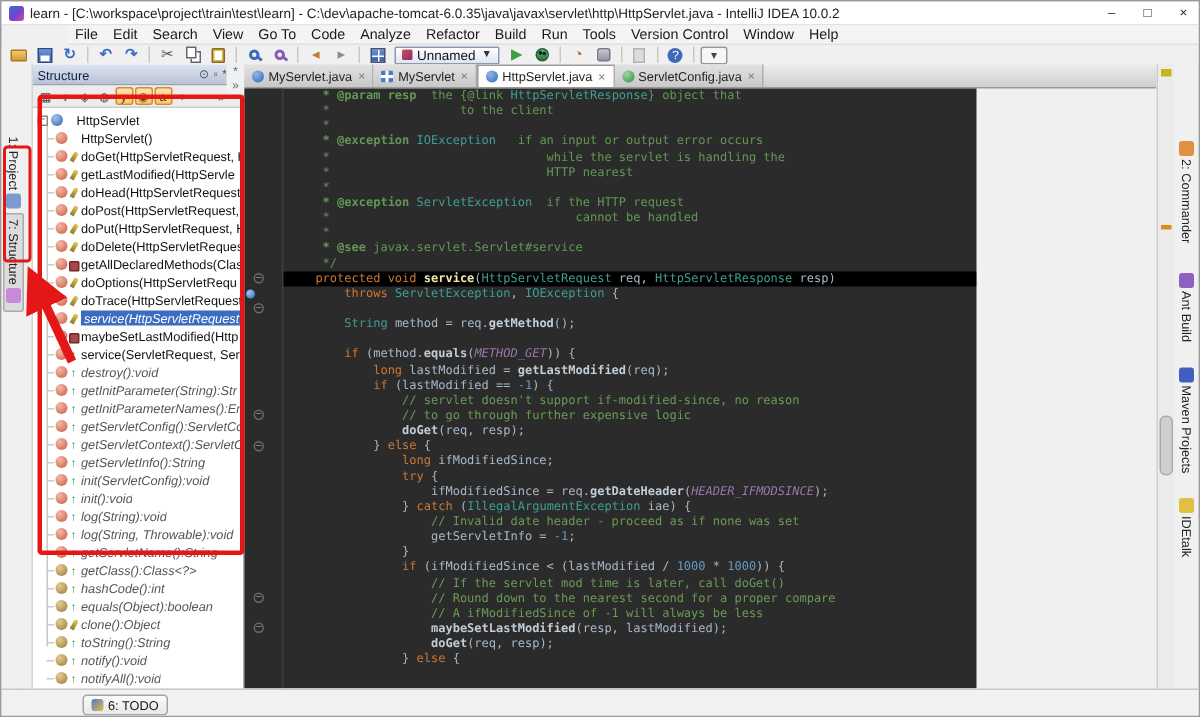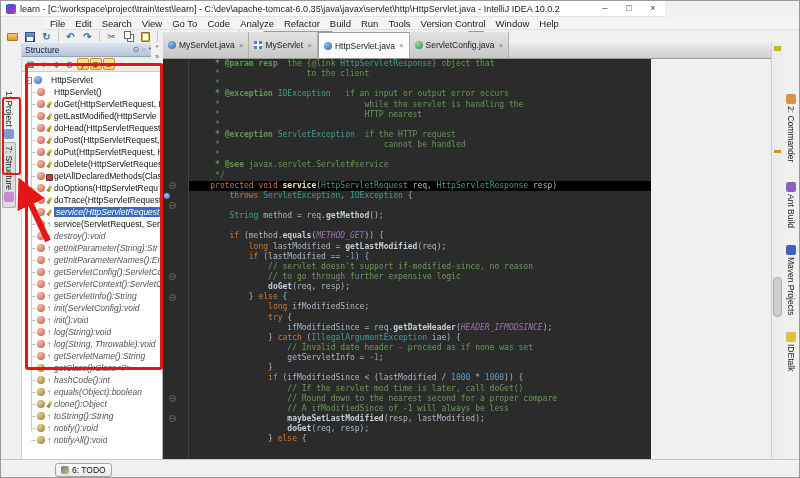--- a/index.html
+++ b/index.html
@@ -1,19 +1,19 @@
 <!DOCTYPE html>
 <html><head>
 <meta charset="utf-8">
 <style>
   html,body{margin:0;padding:0;background:#888;}
   *{box-sizing:border-box;}
   #win{position:relative;width:800px;height:478px;background:#f0f0f0;font-family:"Liberation Sans",sans-serif;overflow:hidden;border:1px solid #9a9a9a;}
   
-  #titlebar{position:absolute;left:0;top:0;width:664px;height:16px;background:#ffffff;display:flex;align-items:center;border-bottom:1px solid #e2e2e2;}
+  #titlebar{position:absolute;left:0;top:0;width:800px;height:16px;background:#ffffff;display:flex;align-items:center;border-bottom:1px solid #e2e2e2;}
   #app-icon{width:10px;height:10px;margin:0 4px 0 5px;background:linear-gradient(135deg,#2f6fd0 0%,#7a3fd0 55%,#d04f9a 100%);border-radius:2px;flex:0 0 auto;}
   #title-text{font-size:9px;color:#222;white-space:nowrap;overflow:hidden;flex:1 1 auto;}
   .winbtn{width:24px;height:16px;font-size:9px;color:#333;text-align:center;line-height:15px;flex:0 0 auto;}
   
   #menubar{position:absolute;left:0;top:16px;width:800px;height:13px;background:#f4f4f4;display:flex;align-items:center;border-bottom:1px solid #e0e0e0;margin-left:44px;}
   .menu-item{font-size:9.5px;color:#1a1a1a;padding:0 5px;line-height:13px;}
   
   #toolbar{position:absolute;left:0;top:29px;width:800px;height:13px;background:#f0f0f0;display:flex;align-items:center;padding-left:3px;}
   .tsep{width:1px;height:11px;background:#c8c8c8;margin:0 3px;flex:0 0 auto;}
   .tbi{width:15px;height:13px;display:flex;align-items:center;justify-content:center;margin:0 1px;flex:0 0 auto;position:relative;}
@@ -70,21 +70,21 @@
   .nico.o{background:radial-gradient(circle at 35% 30%,#e6cc90,#9a7838);}
   .badge{flex:0 0 auto;margin-right:2px;width:6px;height:9px;position:relative;}
   .badge.key::after{content:"";position:absolute;left:2px;top:1px;width:3px;height:7px;background:linear-gradient(#e6c84e,#8f7a2a);border-radius:2px 2px 0 0;transform:rotate(30deg);}
   .badge.lock::after{content:"";position:absolute;left:0;top:2px;width:5px;height:5px;background:#a84848;border:1px solid #702828;border-radius:1px;}
   .badge.up{color:#3e9e4e;font-size:8px;font-weight:bold;line-height:9px;text-align:center;}
   .trow .lbl{overflow:hidden;text-overflow:clip;}
   .trow.italic .lbl{font-style:italic;color:#55555e;}
   .trow.selected .lbl{background:#3a6dbf;color:#fff;padding:0 2px;font-style:italic;}
   
   #tabbar{position:absolute;left:162px;top:42px;width:608px;height:16px;background:linear-gradient(#ececec,#cfcfcf);border-bottom:1px solid #9a9a9a;display:flex;align-items:flex-end;}
-  .tab{height:26px;display:flex;align-items:center;padding:0 5px;border-right:1px solid #b0b0b0;background:linear-gradient(#e2e2e2,#c8c8c8);font-size:8.5px;color:#222;white-space:nowrap;}
+  .tab{height:15px;display:flex;align-items:center;padding:0 5px;border-right:1px solid #b0b0b0;background:linear-gradient(#e2e2e2,#c8c8c8);font-size:8.5px;color:#222;white-space:nowrap;}
   .tab.active{background:#fdfdfd;border-top:1px solid #9a9a9a;border-left:1px solid #9a9a9a;}
   .tico{width:8px;height:8px;border-radius:50%;margin-right:3px;flex:0 0 auto;font-size:6px;color:#fff;text-align:center;line-height:8px;}
   .tico.class-blue{background:radial-gradient(circle at 35% 30%,#8fb8e8,#2f66b5);}
   .tico.servlet{border-radius:1px;background:linear-gradient(#fff,#fff) 50% 50%/2px 8px no-repeat,linear-gradient(#fff,#fff) 50% 50%/8px 2px no-repeat,#4a7bc8;}
   .tico.interface-green{background:radial-gradient(circle at 35% 30%,#9ed89e,#2f8a3f);}
   .tclose{margin-left:4px;color:#777;font-size:8px;}
   #corner-btns{position:absolute;left:150px;top:42px;width:12px;height:20px;background:#f0f0f0;font-size:8px;text-align:center;color:#4a6ab8;line-height:9px;}
   #corner-btns .cb2{color:#667;}
   #editor{position:absolute;left:162px;top:58px;width:488px;height:400px;background:#2b2b2b;overflow:hidden;}
   #gutter{position:absolute;left:0;top:0;width:26px;height:100%;background:#2b2b2b;border-right:1px solid #404040;}
@@ -334,20 +334,25 @@
         </div>
         <div class="trow">
           <span class="nico m"></span>
           <span class="badge key"></span>
           <span class="lbl">doTrace(HttpServletRequest</span>
         </div>
         <div class="trow selected">
           <span class="nico m"></span>
           <span class="badge key"></span>
           <span class="lbl">service(HttpServletRequest,</span>
+        </div>
+        <div class="trow">
+          <span class="nico m"></span>
+          <span class="badge lock"></span>
+          <span class="lbl">maybeSetLastModified(Http</span>
         </div>
         <div class="trow">
           <span class="nico m"></span>
           <span class="badge up">↑</span>
           <span class="lbl">service(ServletRequest, Serv</span>
         </div>
         <div class="trow italic">
           <span class="nico m"></span>
           <span class="badge up">↑</span>
           <span class="lbl">destroy():void</span>

